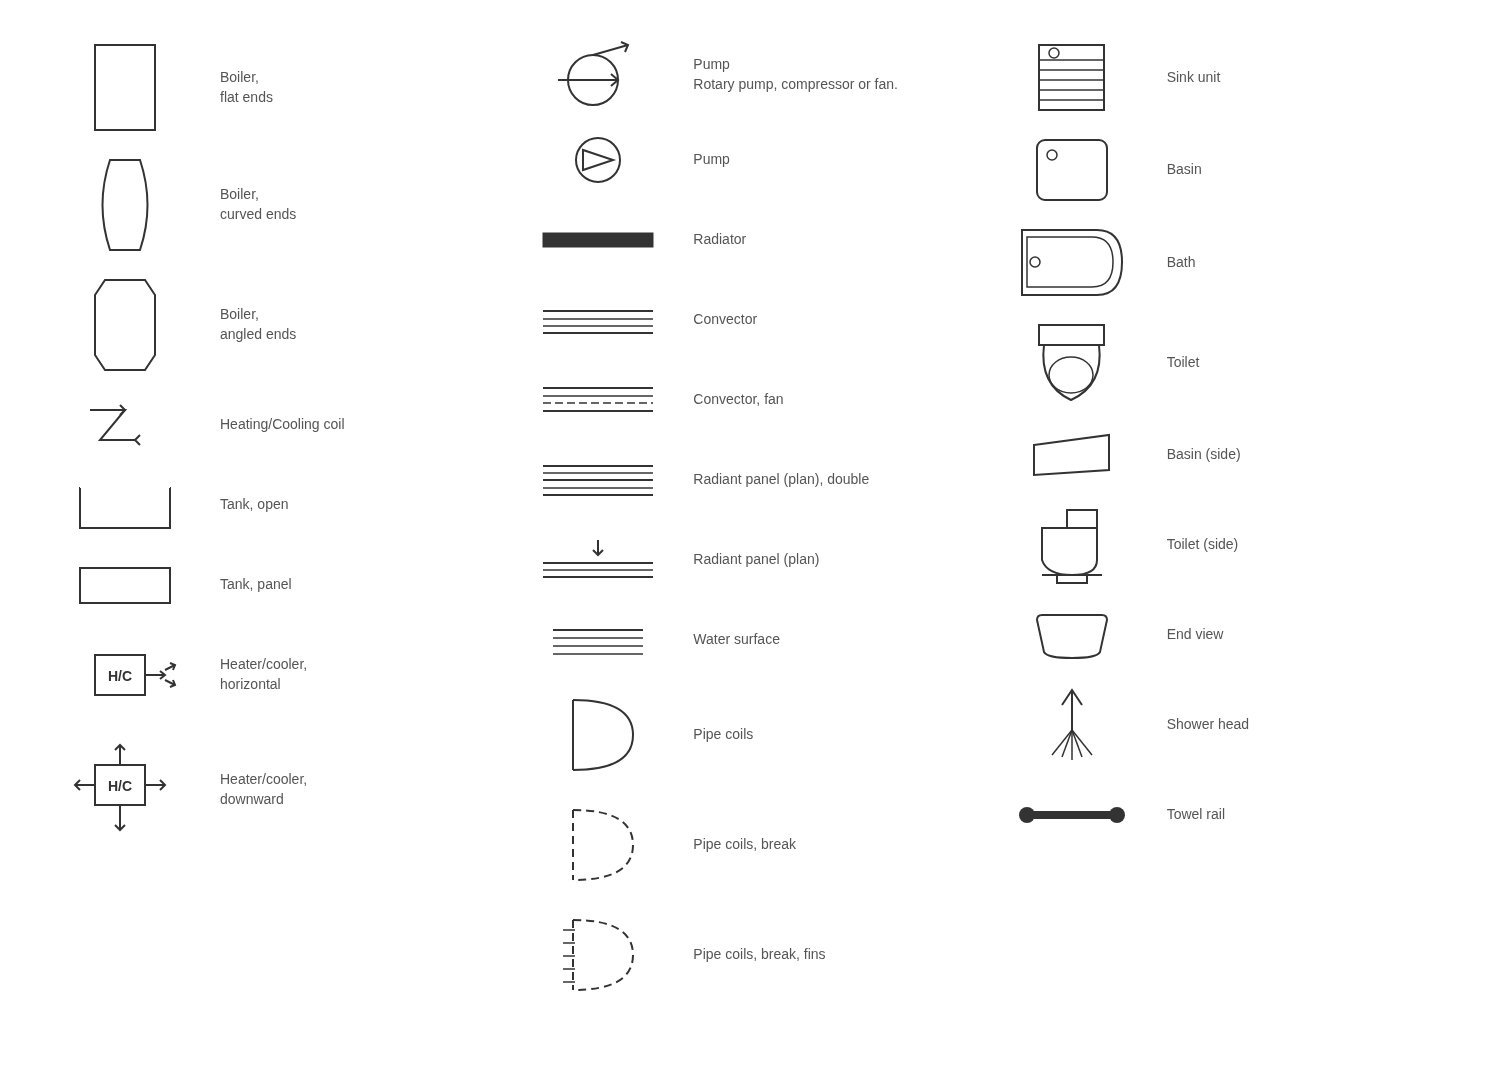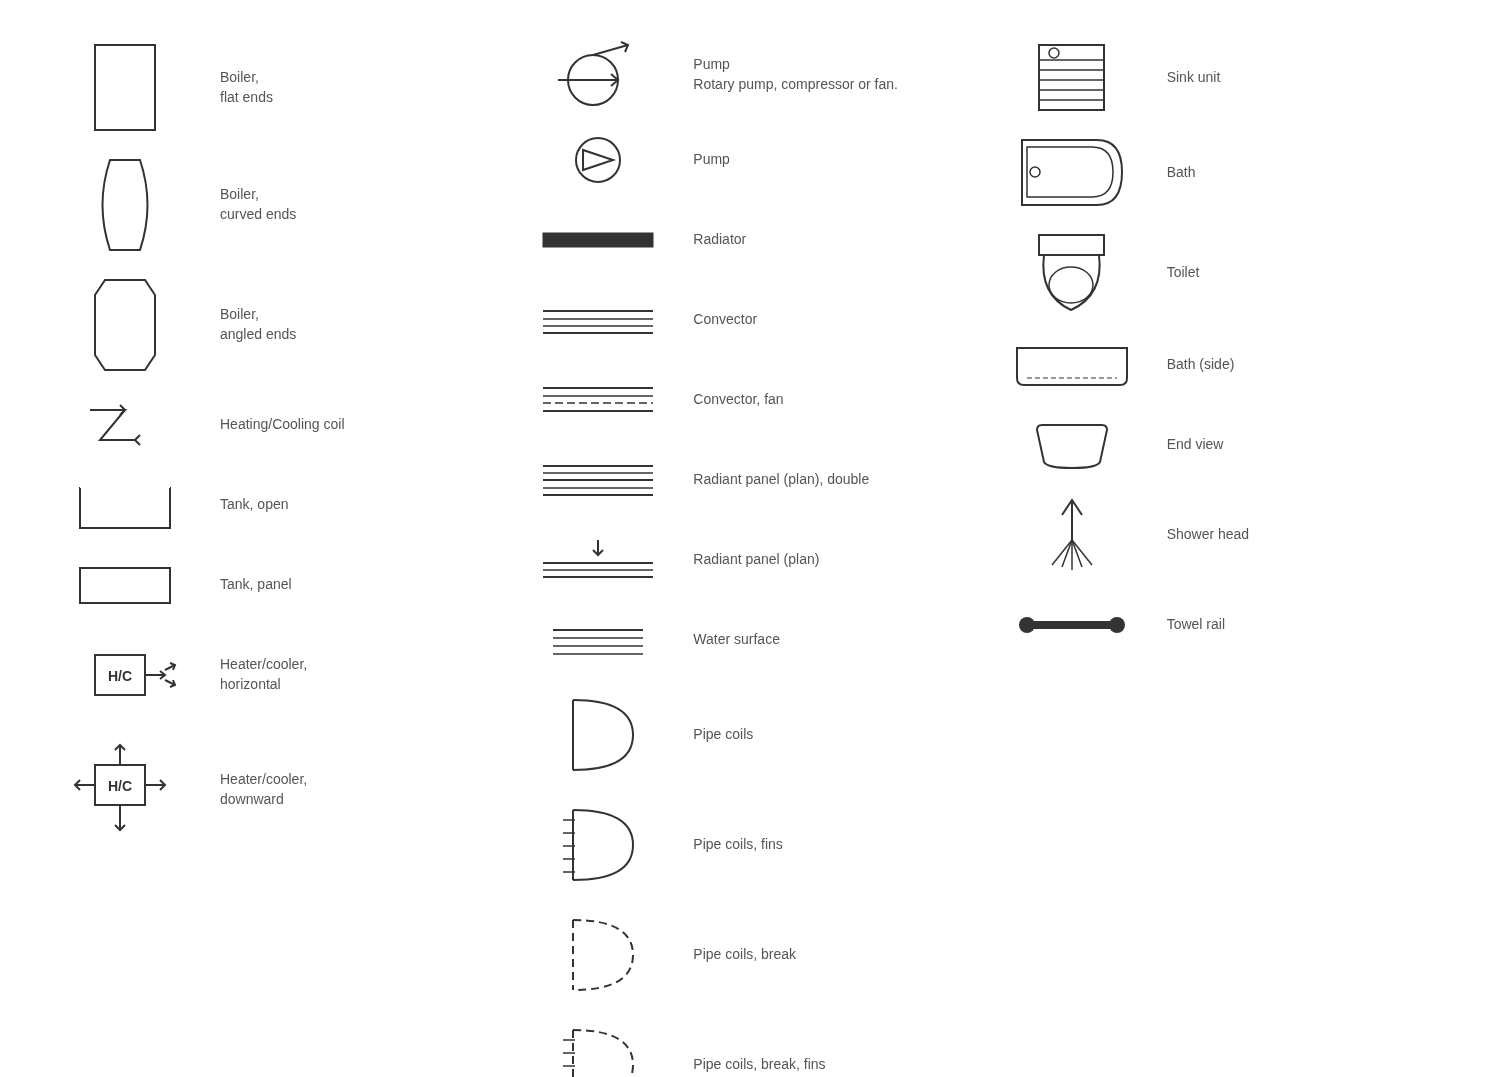--- a/index.html
+++ b/index.html
@@ -269,35 +269,20 @@
       <div class="symbol-cell">
         <svg width="90" height="90" viewBox="0 0 90 90">
 
           <line x1="20" y1="10" x2="20" y2="80" stroke="#333" stroke-width="2"></line>
           <path d="M 20,10 Q 80,10 80,45 Q 80,80 20,80" fill="none" stroke="#333" stroke-width="2"></path>
         </svg>
       </div>
       <div class="label-cell">Pipe coils</div>
     </div>
 
-    <div class="symbol-row">
-      <div class="symbol-cell">
-        <svg width="90" height="90" viewBox="0 0 90 90">
-          <line x1="20" y1="10" x2="20" y2="80" stroke="#333" stroke-width="2"></line>
-          <path d="M 20,10 Q 80,10 80,45 Q 80,80 20,80" fill="none" stroke="#333" stroke-width="2"></path>
-
-          <line x1="10" y1="20" x2="22" y2="20" stroke="#333" stroke-width="1.5"></line>
-          <line x1="10" y1="33" x2="22" y2="33" stroke="#333" stroke-width="1.5"></line>
-          <line x1="10" y1="46" x2="22" y2="46" stroke="#333" stroke-width="1.5"></line>
-          <line x1="10" y1="59" x2="22" y2="59" stroke="#333" stroke-width="1.5"></line>
-          <line x1="10" y1="72" x2="22" y2="72" stroke="#333" stroke-width="1.5"></line>
-        </svg>
-      </div>
-      <div class="label-cell">Pipe coils, fins</div>
-    </div>
 
     <div class="symbol-row">
       <div class="symbol-cell">
         <svg width="90" height="90" viewBox="0 0 90 90">
 
           <line x1="20" y1="10" x2="20" y2="80" stroke="#333" stroke-width="2" stroke-dasharray="8,5"></line>
           <path d="M 20,10 Q 80,10 80,45 Q 80,80 20,80" fill="none" stroke="#333" stroke-width="2" stroke-dasharray="8,5"></path>
         </svg>
       </div>
       <div class="label-cell">Pipe coils, break</div>
@@ -332,20 +317,29 @@
           <line x1="5" y1="40" x2="70" y2="40" stroke="#333" stroke-width="1.5"></line>
           <line x1="5" y1="50" x2="70" y2="50" stroke="#333" stroke-width="1.5"></line>
           <line x1="5" y1="60" x2="70" y2="60" stroke="#333" stroke-width="1.5"></line>
 
           <circle cx="20" cy="13" r="5" fill="none" stroke="#333" stroke-width="1.5"></circle>
         </svg>
       </div>
       <div class="label-cell">Sink unit</div>
     </div>
 
+    <div class="symbol-row">
+      <div class="symbol-cell">
+        <svg width="80" height="70" viewBox="0 0 80 70">
+          <rect x="5" y="5" width="70" height="60" rx="8" ry="8" fill="none" stroke="#333" stroke-width="2"></rect>
+          <circle cx="20" cy="20" r="5" fill="none" stroke="#333" stroke-width="1.5"></circle>
+        </svg>
+      </div>
+      <div class="label-cell">Basin</div>
+    </div>
 
     <div class="symbol-row">
       <div class="symbol-cell">
         <svg width="110" height="75" viewBox="0 0 110 75">
 
           <path d="M 5,5 L 80,5 Q 105,5 105,37 Q 105,70 80,70 L 5,70 Z" fill="none" stroke="#333" stroke-width="2"></path>
 
           <path d="M 10,12 L 75,12 Q 96,12 96,37 Q 96,62 75,62 L 10,62 Z" fill="none" stroke="#333" stroke-width="1.5"></path>
 
           <circle cx="18" cy="37" r="5" fill="none" stroke="#333" stroke-width="1.5"></circle>
@@ -361,33 +355,45 @@
           <rect x="5" y="5" width="65" height="20" fill="none" stroke="#333" stroke-width="2"></rect>
 
           <path d="M 10,25 Q 5,65 37,80 Q 70,65 65,25 Z" fill="none" stroke="#333" stroke-width="2"></path>
 
           <ellipse cx="37" cy="55" rx="22" ry="18" fill="none" stroke="#333" stroke-width="1.5"></ellipse>
         </svg>
       </div>
       <div class="label-cell">Toilet</div>
     </div>
 
-
-
-    <div class="symbol-row">
-      <div class="symbol-cell">
-        <svg width="120" height="45" viewBox="0 0 120 45">
-
-          <path d="M 5,5 L 115,5 L 115,35 Q 115,42 108,42 L 12,42 Q 5,42 5,35 Z" fill="none" stroke="#333" stroke-width="2"></path>
-
-          <line x1="15" y1="35" x2="105" y2="35" stroke="#333" stroke-width="1" stroke-dasharray="5,3"></line>
-        </svg>
-      </div>
-      <div class="label-cell">Bath (side)</div>
-    </div>
+    <div class="symbol-row">
+      <div class="symbol-cell">
+        <svg width="85" height="50" viewBox="0 0 85 50">
+
+          <polygon points="5,15 80,5 80,40 5,45" fill="none" stroke="#333" stroke-width="2"></polygon>
+        </svg>
+      </div>
+      <div class="label-cell">Basin (side)</div>
+    </div>
+
+    <div class="symbol-row">
+      <div class="symbol-cell">
+        <svg width="70" height="80" viewBox="0 0 70 80">
+
+          <rect x="30" y="5" width="30" height="18" fill="none" stroke="#333" stroke-width="2"></rect>
+
+          <path d="M 5,23 L 60,23 L 60,55 Q 60,70 35,70 Q 10,70 5,55 Z" fill="none" stroke="#333" stroke-width="2"></path>
+
+          <line x1="5" y1="70" x2="65" y2="70" stroke="#333" stroke-width="2"></line>
+          <rect x="20" y="70" width="30" height="8" fill="none" stroke="#333" stroke-width="2"></rect>
+        </svg>
+      </div>
+      <div class="label-cell">Toilet (side)</div>
+    </div>
+
 
     <div class="symbol-row">
       <div class="symbol-cell">
         <svg width="80" height="50" viewBox="0 0 80 50">
 
           <path d="M 5,10 Q 5,5 10,5 L 70,5 Q 75,5 75,10 L 68,42 Q 65,48 40,48 Q 15,48 12,42 Z" fill="none" stroke="#333" stroke-width="2"></path>
         </svg>
       </div>
       <div class="label-cell">End view</div>
     </div>

